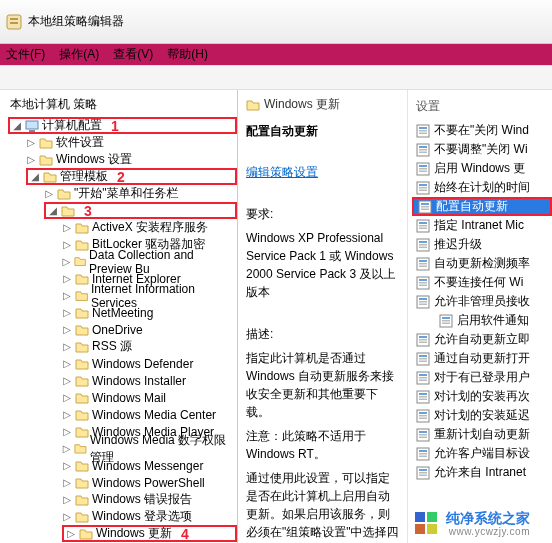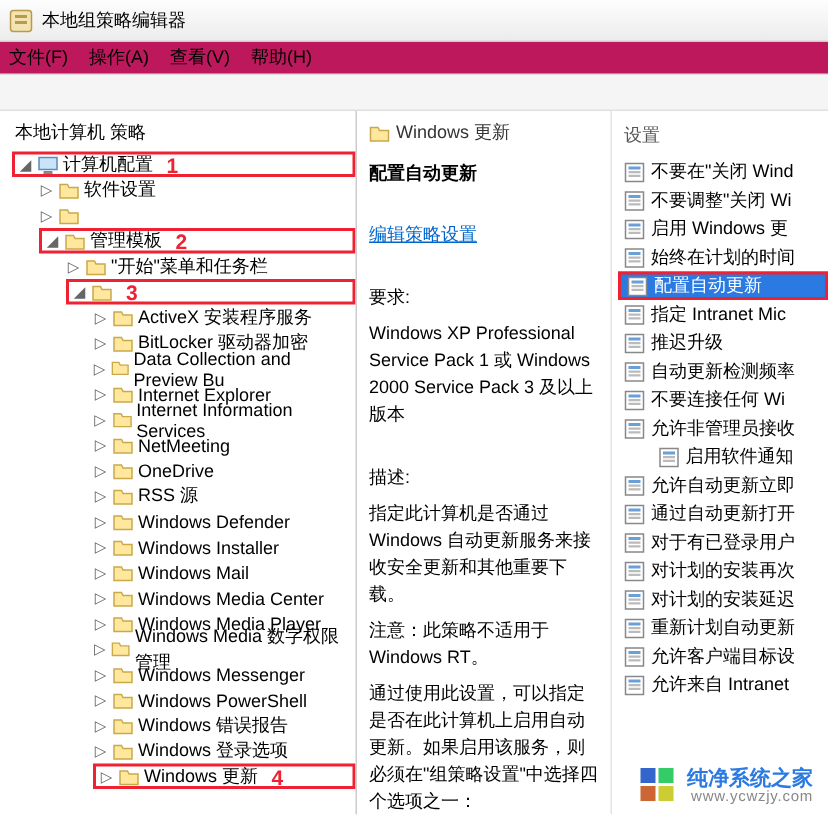--- a/index.html
+++ b/index.html
@@ -1,17 +1,17 @@
 <!DOCTYPE html>
 <html><head>
 <meta charset="utf-8">
 <style>
   * { box-sizing: border-box; margin: 0; padding: 0; }
   body { font-family: "Microsoft YaHei", "SimSun", sans-serif; font-size: 12px; background: #fff; color: #000; width: 552px; height: 543px; overflow: hidden; position: relative; }
-  .titlebar { height: 28px; background: linear-gradient(#fdfdfd,#ececec); border-bottom: 1px solid #ccc; display: flex; align-items: center; padding: 0 6px; gap: 6px; }
+  .titlebar { height: 44px; background: linear-gradient(#fdfdfd,#ececec); border-bottom: 1px solid #ccc; display: flex; align-items: center; padding: 0 6px; gap: 6px; }
   .titlebar .icon { width: 16px; height: 16px; }
   .menubar { height: 22px; display: flex; align-items: center; padding: 0 6px; gap: 14px; border-bottom: 1px solid #ddd; background:#be185d; }
   .menubar span { cursor: default; }
   .toolbar-area { height: 24px; background:#f5f5f5; border-bottom:1px solid #e0e0e0; }
   .content { display: flex; height: calc(543px - 28px - 22px - 24px); }
   .tree-pane { width: 238px; border-right: 1px solid #ccc; overflow: hidden; padding: 4px 0 4px 2px; }
   .tree-header { font-size: 12px; padding: 2px 4px 4px 8px; color:#000; }
   .tree .row { display: flex; align-items: center; gap: 3px; height: 17px; }
   .tree .twisty { width: 10px; text-align: center; color: #666; font-size: 10px; display:inline-block;}
   .tree .ticon { width: 14px; height: 14px; display:inline-block; }
@@ -28,21 +28,21 @@
   .desc-pane h3 { font-size: 12px; font-weight: bold; margin: 4px 0 6px; }
   .desc-pane a { color: #0066cc; text-decoration: underline; }
   .desc-pane p { margin: 6px 0; line-height: 1.5; font-size: 12px; }
   .desc-pane .sublabel { margin-top:24px; }
   .list-pane { flex: 1; padding: 6px 0 0 4px; overflow: hidden; }
   .list-header { color: #555; padding: 2px 4px 6px; }
   .list-item { display: flex; align-items: center; gap: 4px; height: 19px; padding-left:4px; white-space: nowrap; }
   .list-item.selected { background: #2a7ae2; color: #fff; }
   .list-item .si { width:14px; height:14px; flex-shrink:0; }
   .box-red-l { border:2px solid #e23; }
-  .watermark { position: absolute; right: 6px; bottom: 4px; display: flex; align-items: center; gap: 6px; background: rgba(255,255,255,0.9); padding: 2px 4px; }
+  .watermark { position: absolute; right: 18px; bottom: 4px; display: flex; align-items: center; gap: 6px; background: rgba(255,255,255,0.9); padding: 2px 4px; }
   .watermark .wtxt { text-align: right; font-size: 12px; line-height: 1.1; }
   .watermark .wchn { color: #2a7ae2; font-weight: bold; font-size: 14px;}
   .watermark .wurl { color: #888; font-size: 10px; letter-spacing: 0.5px;}
   svg { display:block; }
 </style>
 </head>
 <body>
 
 <div class="titlebar">
   <span class="icon">
@@ -95,20 +95,21 @@
           </div>
         </div>
       <div class="d2">
           <div class="row">
             <span class="twisty">▷</span>
             <span class="ticon">
               <svg viewBox="0 0 14 14">
                 <path d="M1 3h5l1 2h6v7H1z" fill="#ffe79e" stroke="#caa94b"></path>
               </svg>
             </span>
+            <span class="label">Windows 设置</span>
           </div>
         </div>
 
       <div class="d2">
         <div class="box-red">
           <span class="twisty">◢</span>
           <span class="ticon">
               <svg viewBox="0 0 14 14">
                 <path d="M1 3h5l1 2h6v7H1z" fill="#ffe79e" stroke="#caa94b"></path>
               </svg>

